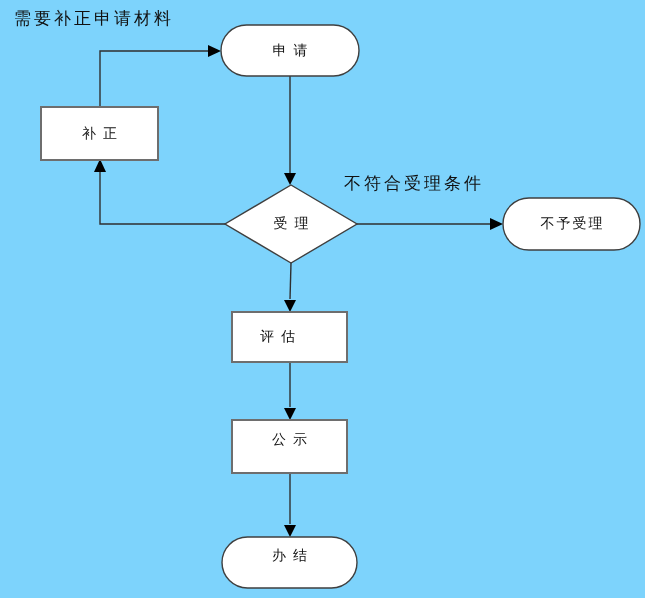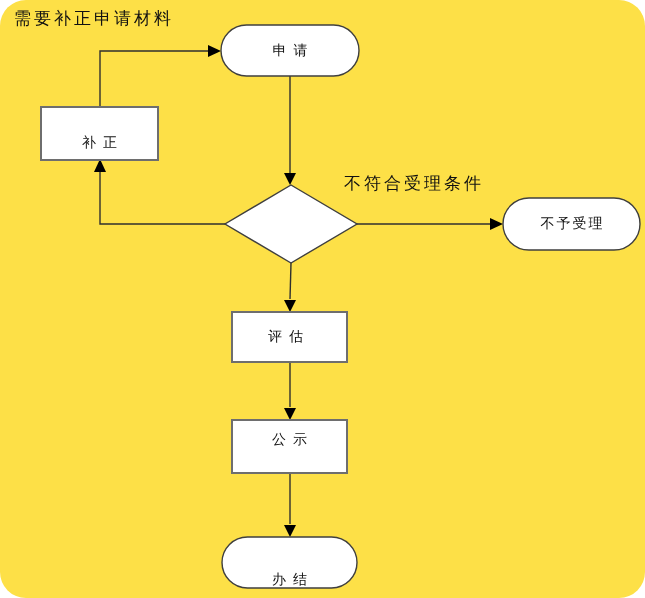--- a/index.html
+++ b/index.html
@@ -5,23 +5,22 @@
   html, body {
     margin: 0;
     padding: 0;
     background: #ffffff;
     font-family: "Liberation Serif", "DejaVu Serif", serif;
   }
   .canvas {
     position: relative;
     width: 645px;
     height: 598px;
-    background: #fde047;
+    background: #7dd3fc;
     overflow: hidden;
-    border-radius: 26px;
   }
   .canvas svg {
     position: absolute;
     left: 0;
     top: 0;
   }
   .node-label {
     position: absolute;
     display: flex;
     align-items: center;
@@ -83,24 +82,25 @@
     <rect class="shape rect-shape" x="232" y="420" width="115" height="53"></rect>
     <rect class="shape round-shape" x="222" y="537" width="135" height="51" rx="25.5" ry="25.5"></rect>
   </svg>
 
   <div class="float-label" style="left:14px; top:7px;">需要补正申请材料</div>
 
   <div class="float-label" style="left:344px; top:172px;">不符合受理条件</div>
 
   <div class="node-label" style="left:221px; top:25px; width:138px; height:51px;">申请</div>
 
-  <div class="node-label" style="left:41px; top:116px; width:117px; height:53px;">补正</div>
+  <div class="node-label" style="left:41px; top:107px; width:117px; height:53px;">补正</div>
 
+  <div class="node-label" style="left:225px; top:185px; width:132px; height:78px;">受理</div>
 
   <div class="node-label" style="left:503px; top:198px; width:137px; height:52px; letter-spacing:2px; text-indent:2px;">不予受理</div>
 
-  <div class="node-label" style="left:228px; top:312px; width:115px; height:50px;">评估</div>
+  <div class="node-label" style="left:220px; top:312px; width:115px; height:50px;">评估</div>
 
   <div class="node-label" style="left:232px; top:420px; width:115px; height:39px;">公示</div>
 
-  <div class="node-label" style="left:222px; top:537px; width:135px; height:38px;margin-top:24px;">办结</div>
+  <div class="node-label" style="left:222px; top:537px; width:135px; height:38px;">办结</div>
 
 </div>
 
 </body></html>

